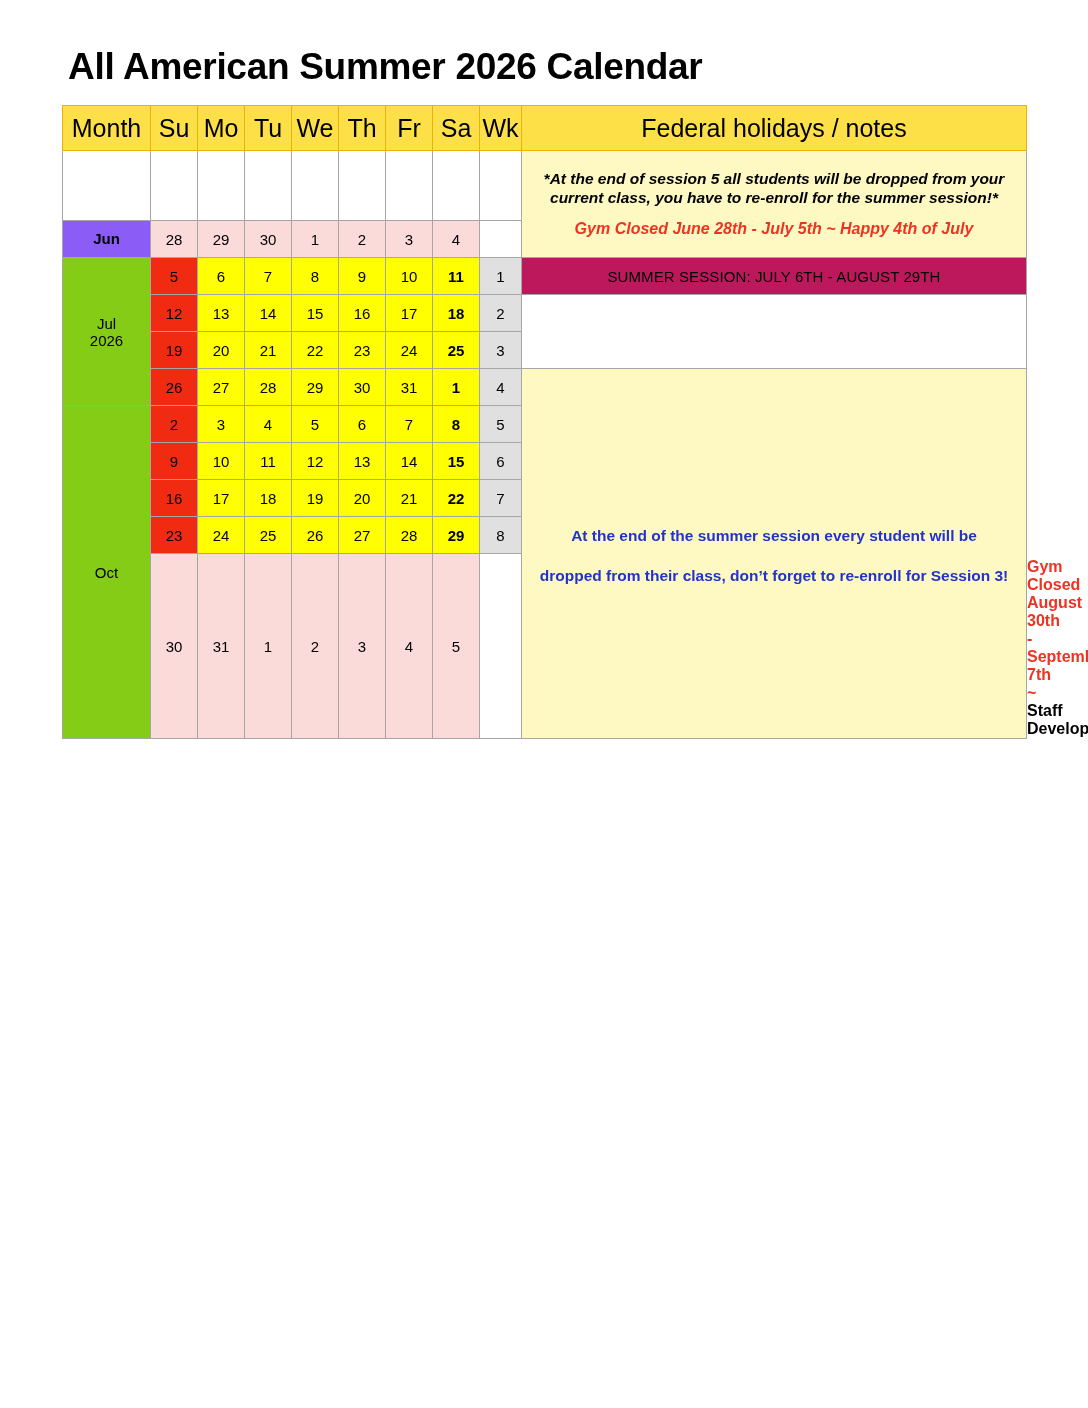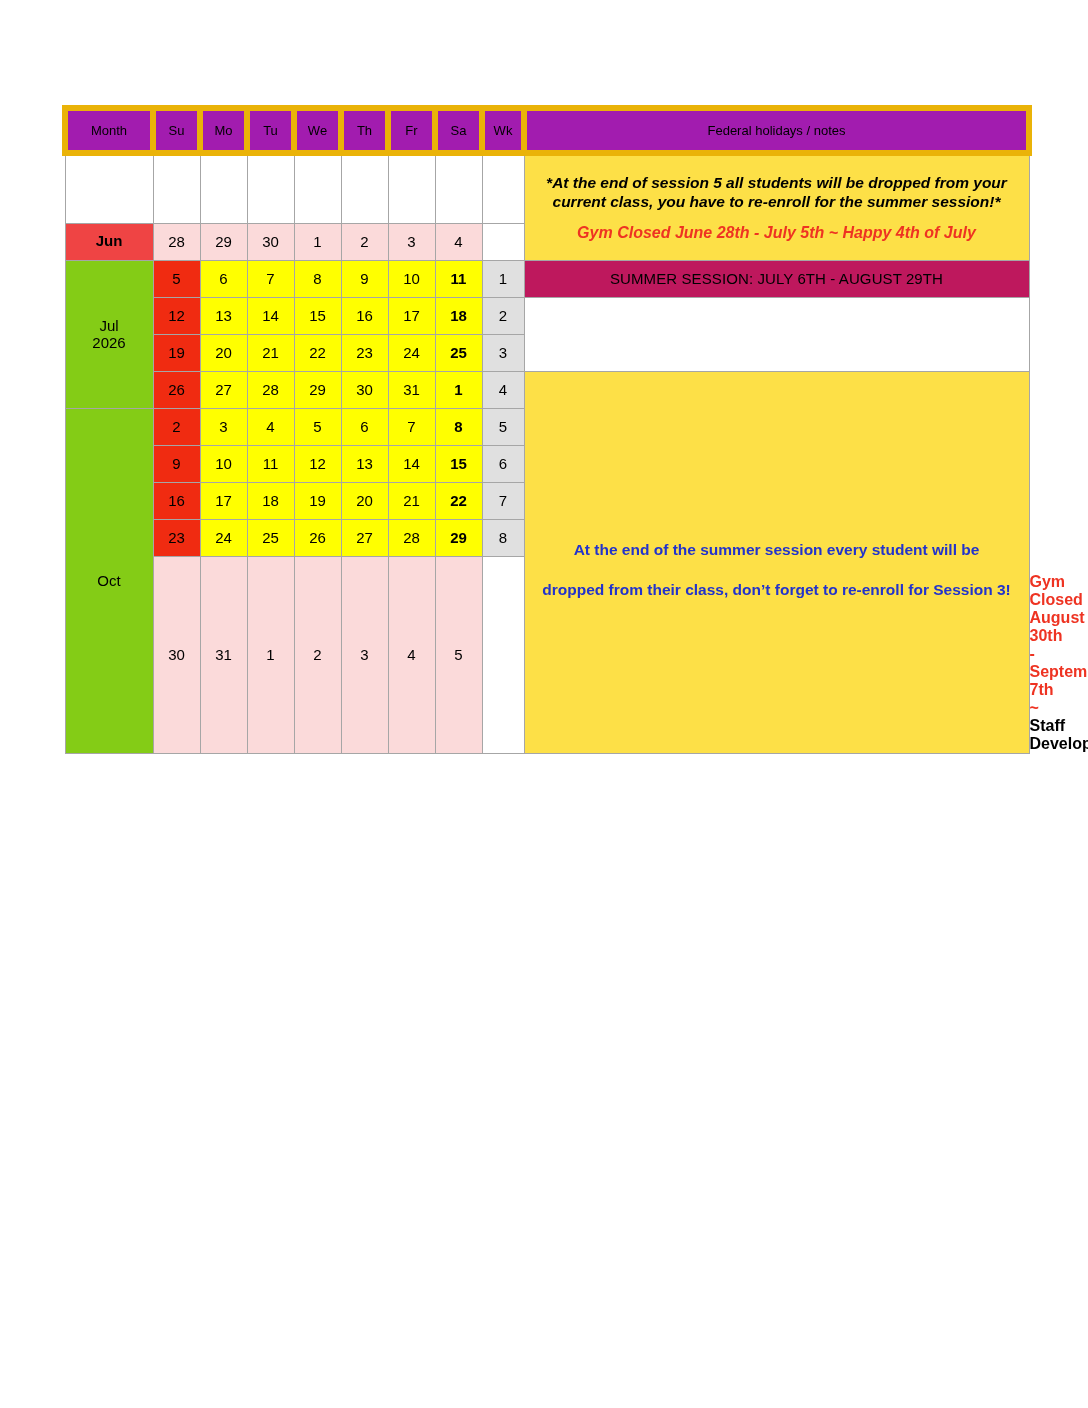--- a/index.html
+++ b/index.html
@@ -57,36 +57,36 @@
 
   
   col.c-month { width: 88px; }
   col.c-day   { width: 47px; }
   col.c-wk    { width: 42px; }
   col.c-notes { width: 505px; }
 
   
   tr.head th {
     height: 45px;
-    font-size: 13px;
-    background: #a21caf;
-    border: 6px solid #eab308;
+    font-size: 25px;
+    background: #fde047;
+    border: 1px solid #eab308;
   }
   th.h-month, th.h-su, th.h-sa, th.h-wk { font-weight: bold; }
   th.h-mo, th.h-tu, th.h-we, th.h-th, th.h-fr { font-weight: normal; }
   th.h-notes {
     text-align: left;
     padding-left: 13px;
     font-weight: normal;
     font-size: 19px;
   }
 
   
   .c-green  { background: #84cc16; }
-  .c-gray   { background: #ef4444; }
+  .c-gray   { background: #8b5cf6; }
   .c-wkcell { background: #e0e0e0; color: #111111; font-size: 15px; }
   .c-pink   { background: #fbdada; color: #dd1111; font-weight: bold; }
   .c-red    { background: #f02b11; color: #000000; font-weight: bold; }
   .c-yellow { background: #ffff00; color: #000000; }
   .c-yellow.sat { font-weight: bold; }
   .c-white  { background: #ffffff; }
 
   td.monthlabel {
     font-size: 23px;
     font-weight: bold;
@@ -102,24 +102,24 @@
   .tb-bottom { border-bottom: 3px solid #000000; }
   .tb-left   { border-left: 3px solid #000000; }
   .tb-right  { border-right: 3px solid #000000; }
 
   
   td.notes {
     text-align: left;
     vertical-align: top;
     padding: 5px 8px 4px 13px;
     font-size: 15px;
-    background: #fde047;
+    background: #fef9c3;
     border: 1px solid #a6a6a6;
   }
-  td.notes.mid { vertical-align: middle; padding-top: 16px; padding-bottom: 0; }
+  td.notes.mid { vertical-align: middle; padding-top: 4px; padding-bottom: 0; }
   .note-italic {
     font-style: italic;
     font-weight: bold;
     font-size: 15.5px;
     line-height: 1.22;
     color: #000000;
   }
   .note-red {
     color: #ee3322;
     font-weight: bold;
@@ -147,20 +147,21 @@
     border: 1px solid #a6a6a6;
   }
   td.notes-empty { background: #ffffff; }
   .nowrap { white-space: nowrap; }
 </style>
 </head>
 <body>
 
 <div class="page">
 
+  <div class="title">All American Summer 2026 Calendar</div>
 
   <div class="cal-wrap">
     <table class="cal">
       <colgroup>
         <col class="c-month">
           <col class="c-day">
           <col class="c-day">
           <col class="c-day">
         <col class="c-day">
           <col class="c-day">

